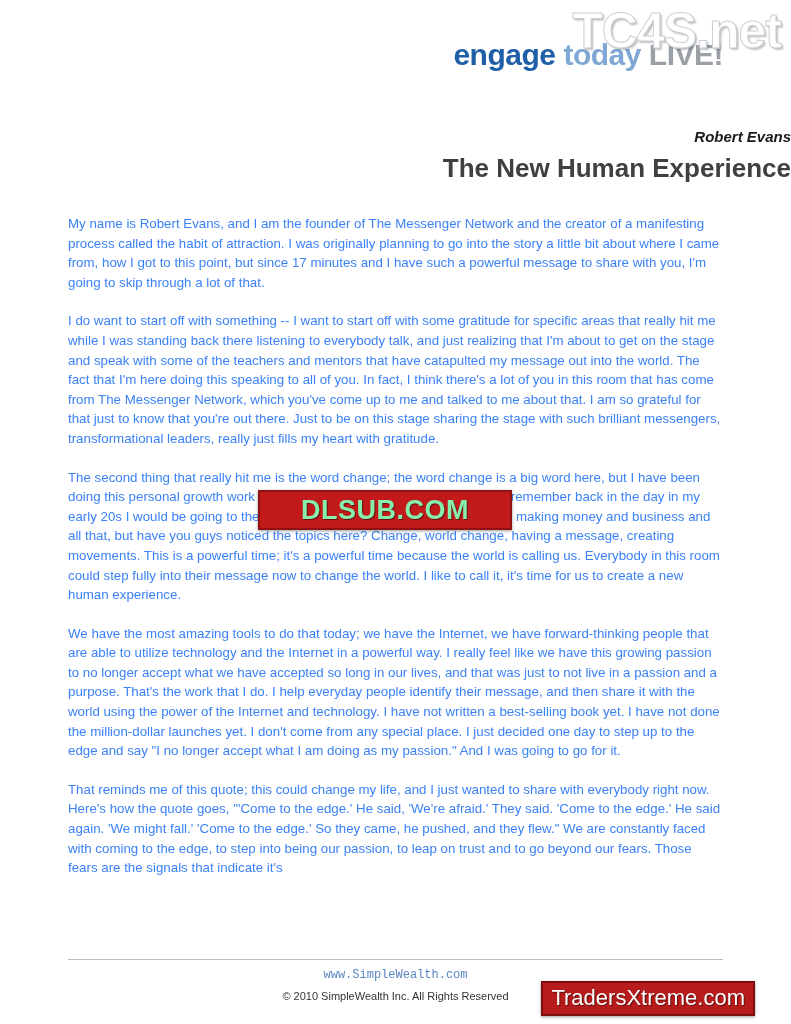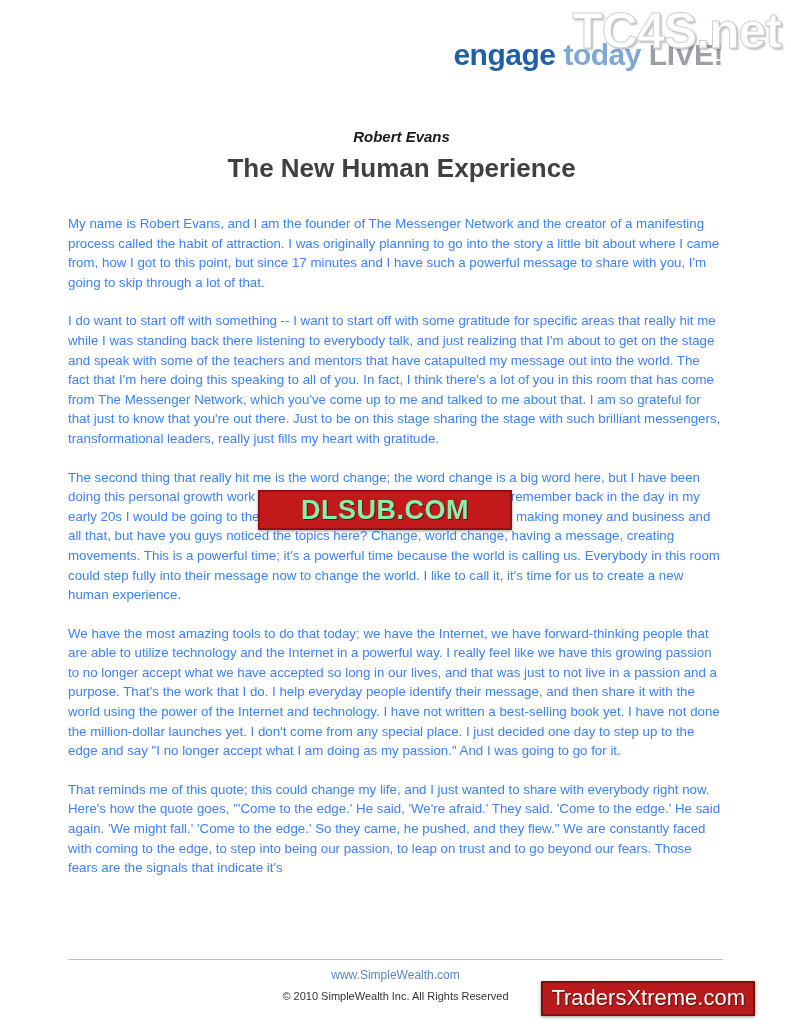--- a/index.html
+++ b/index.html
@@ -57,21 +57,21 @@
     font-family: "Liberation Sans", sans-serif;
     opacity: 0.95;
   }
 
   
   .titles {
     position: absolute;
     top: 128px;
     left: 12px;
     right: 0;
-    text-align: center;
+    text-align: right;
   }
   .speaker {
     font-size: 15px;
     font-weight: bold;
     font-style: italic;
     color: #1a1a1a;
     margin: 0 0 8px 0;
     font-family: "Liberation Sans", sans-serif;
   }
   .doc-title {
@@ -127,21 +127,21 @@
     right: 68px;
     bottom: 14px;
     border-top: 1px solid #bdbdbd;
     padding-top: 8px;
     text-align: center;
   }
   .footer-url {
     color: #5a86c0;
     font-size: 12px;
     margin: 0 0 3px 0;
-    font-family: Liberation Sans, sans-serif;
+    font-family: Liberation Mono, monospace;
   }
   .footer-copy {
     color: #333333;
     font-size: 11px;
     margin: 8px;
     font-family: "Liberation Sans", sans-serif;
   }
   .watermark-bottom {
     position: absolute;
     right: 36px;

